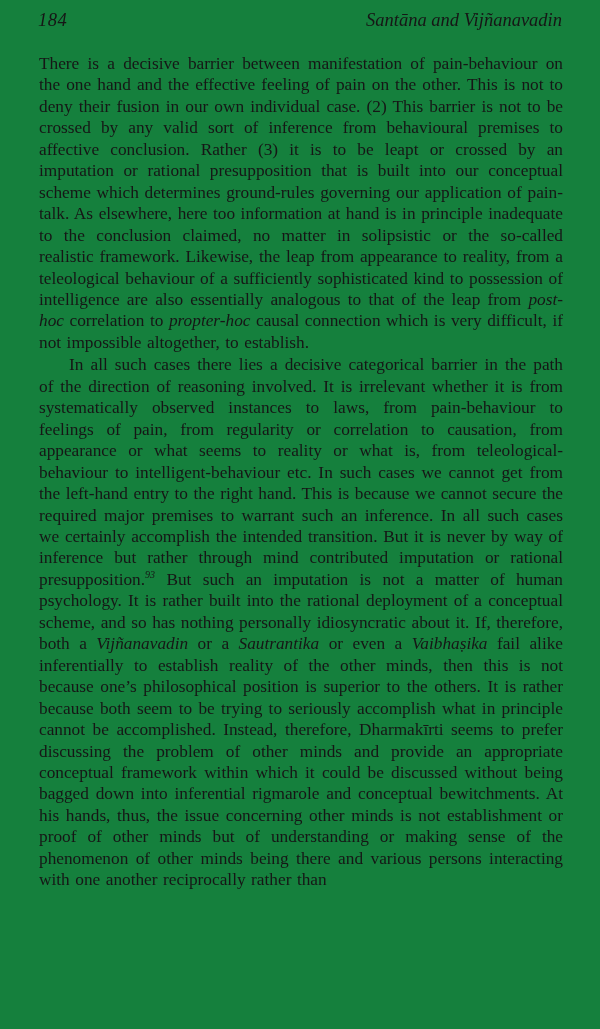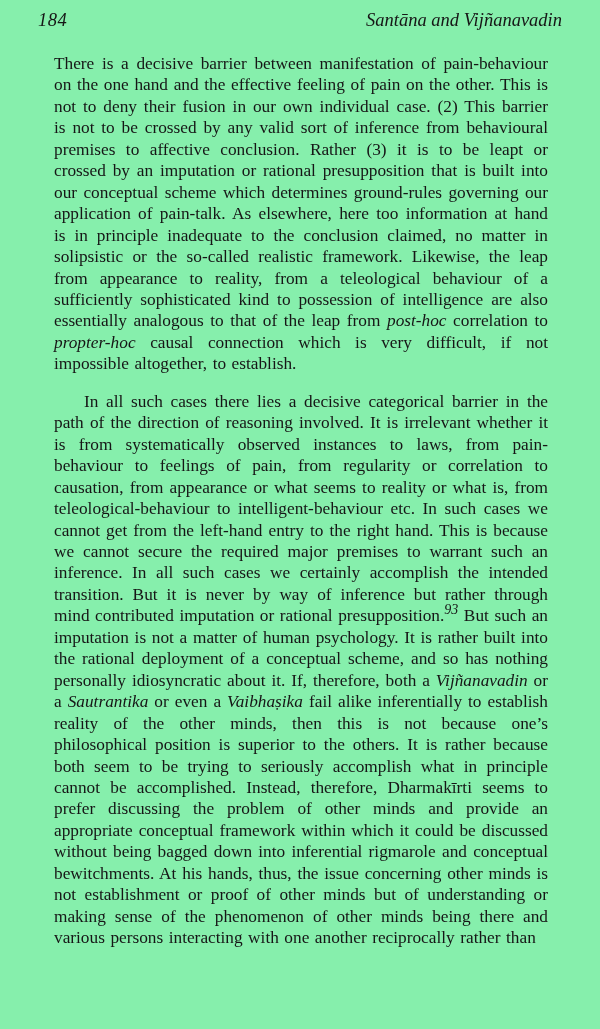--- a/index.html
+++ b/index.html
@@ -5,21 +5,21 @@
   html, body {
     margin: 0;
     padding: 0;
     background: #d8d6d1;
   }
   .page {
     position: relative;
     width: 600px;
     height: 1029px;
     margin: 0 auto;
-    background: #86efac;
+    background: #15803d;
     color: #161616;
     font-family: "Liberation Serif", "DejaVu Serif", serif;
     box-sizing: border-box;
     padding: 10px 36px 0 38px;
     overflow: hidden;
   }
   .running-head {
     display: flex;
     justify-content: space-between;
     align-items: baseline;
@@ -28,33 +28,33 @@
   }
   .page-number {
     font-style: italic;
     letter-spacing: 0.5px;
   }
   .running-title {
     font-style: italic;
     padding-right: 2px;
   }
   .body-text p.para {
-    margin: 16px;
+    margin: 1px;
     font-size: 17.3px;
     line-height: 21.45px;
     text-align: justify;
     text-justify: inter-word;
     word-spacing: 1.2px;
   }
   .body-text p.para.indent {
     text-indent: 30px;
   }
   .it { font-style: italic; }
   sup.fn {
-    font-size: 14px;
+    font-size: 10px;
     line-height: 0;
     vertical-align: super;
     font-style: italic;
   }
 </style>
 </head>
 <body>
 
 <div class="page">
   <div class="running-head">

